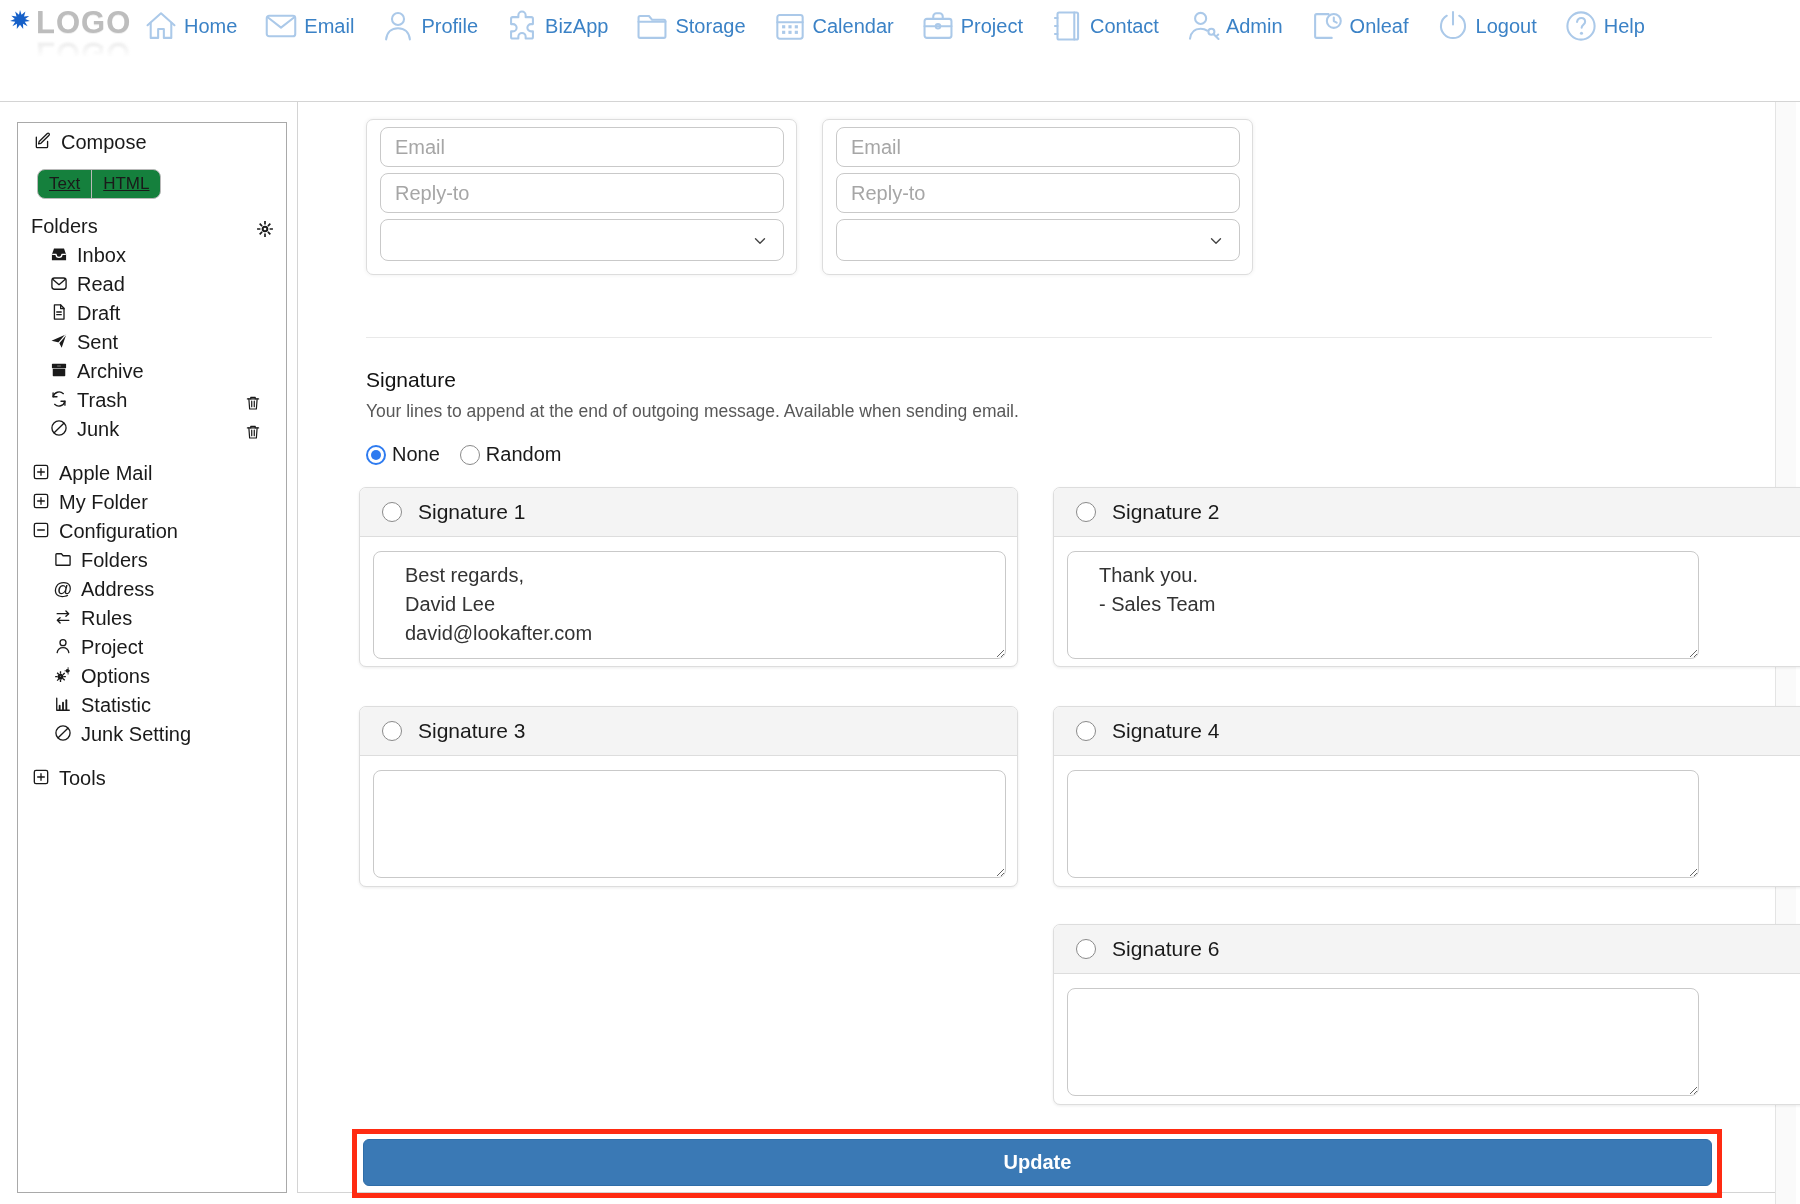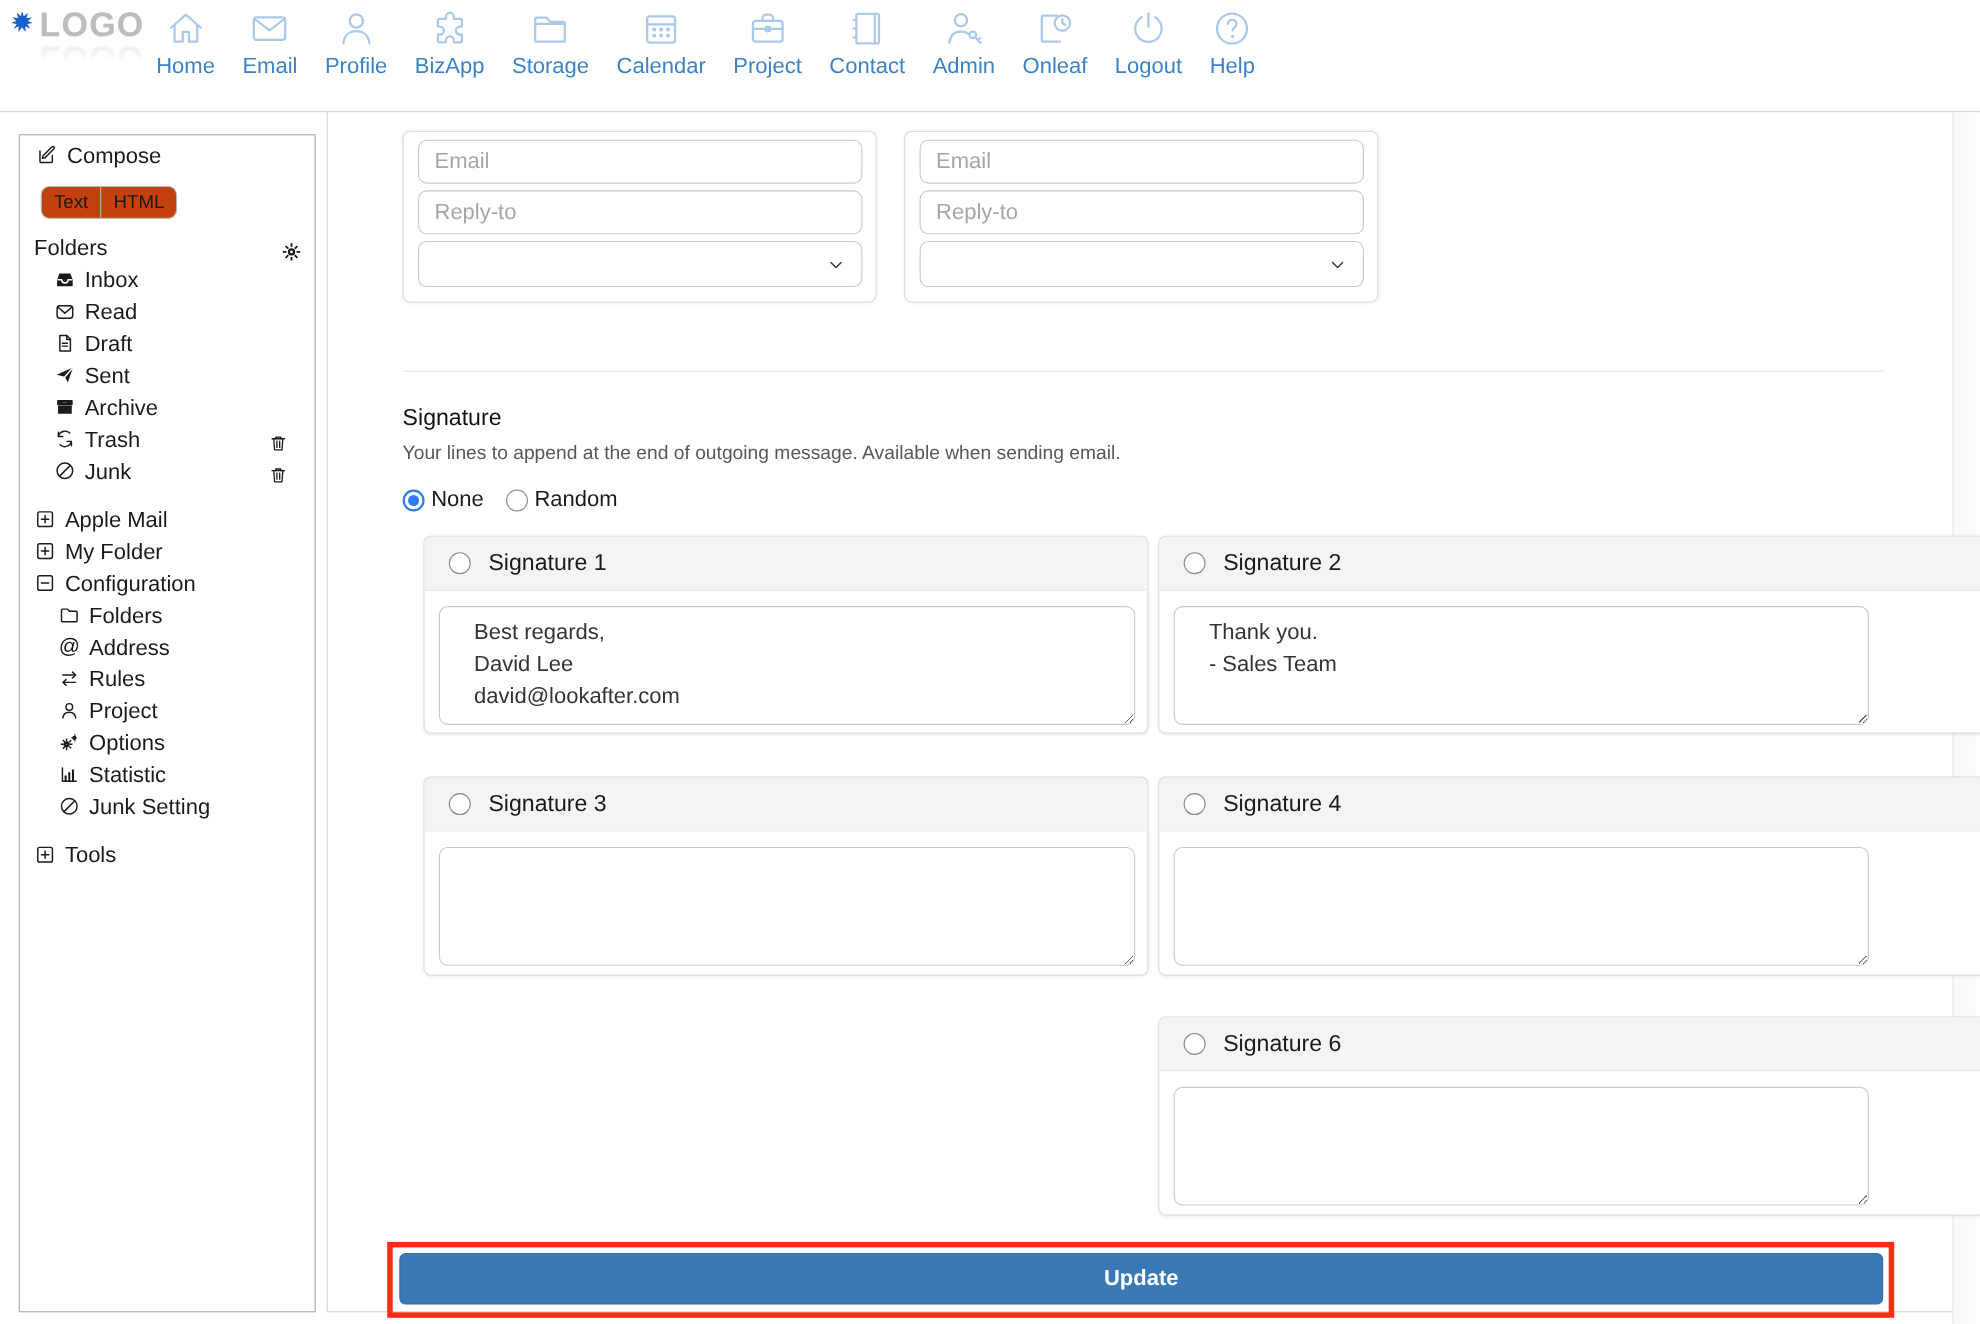--- a/index.html
+++ b/index.html
@@ -10,21 +10,21 @@
 
   
   #star { left:9px; top:9px; width:22px; height:22px; }
   #logo-wrap { left:36px; top:8px; }
   .logo-txt { font-size:31px; font-weight:bold; letter-spacing:1px; color:#bdbdbd;
     text-shadow:0 1px 0 #efefef; line-height:30px; }
   .logo-ref { transform:scaleY(-1); opacity:.45; filter:blur(1px);
     -webkit-mask-image:linear-gradient(to bottom, transparent 35%, rgba(0,0,0,.8));
     mask-image:linear-gradient(to bottom, transparent 35%, rgba(0,0,0,.8)); }
   #nav { left:142px; top:7px; display:flex; gap:25px; }
-  .nav-item { display:flex; flex-direction:column; align-items:center; gap:4px;
+  .nav-item { display:flex; flex-direction:row; align-items:center; gap:4px;
     font-size:20px; color:#3b82c6; cursor:pointer; }
   .nav-item svg { width:38px; height:38px; stroke:#abc9e9; fill:none;
     stroke-width:1.3; stroke-linecap:round; stroke-linejoin:round; }
   .nav-item svg .fl { fill:#abc9e9; stroke:none; }
 
   
   #topline   { left:0; right:0; top:101px; height:1px; background:#d4d4d4; }
   #leftline  { left:297px; top:102px; width:1px; height:1091px; background:#d4d4d4; }
   #bottomline{ left:297px; top:1192px; width:1478px; height:1px; background:#d4d4d4; }
   
@@ -36,21 +36,21 @@
     border:1px solid #a9a9a9; background:#fff; font-size:20px; }
   .srow { position:relative; display:flex; align-items:flex-start; height:29px; gap:8px; }
   .srow .lab { white-space:nowrap; }
   .si { width:20px; height:20px; flex:none; stroke:#1a1a1a; fill:none;
     stroke-width:1.6; stroke-linecap:round; stroke-linejoin:round; }
   .si .fl { fill:#1a1a1a; stroke:none; }
   .si .wl { stroke:#fff; }
   .at-glyph { width:20px; text-align:center; font-size:19px; flex:none; }
   .trail { position:absolute; right:24px; top:5px; width:18px; height:18px; }
   #modebar { margin:9px 0 0 19px; display:inline-flex; border:1px solid #b9b9b9;
-    border-radius:8px; overflow:hidden; background:#c2410c; }
+    border-radius:8px; overflow:hidden; background:#15803d;text-decoration:underline; }
   .modebtn { font-size:17px; padding:4px 11px; cursor:pointer; }
   .modebtn:first-child { border-right:1px solid #b9b9b9; }
   .sec-head { position:relative; }
   #folders-gear { position:absolute; right:11px; top:4px; width:20px; height:20px; }
   .ind1 { padding-left:31px; }
   .ind0 { padding-left:13px; }
   .ind2 { padding-left:35px; }
   .s-compose { padding-left:15px; margin-top:8px; }
   .gap-a { margin-top:16px; } .gap-b { margin-top:15px; }
 
@@ -81,21 +81,21 @@
     background:#fff; box-shadow:0 1px 3px rgba(0,0,0,.08); }
   .sig-head { height:49px; background:#f4f4f4; border-bottom:1px solid #ddd;
     border-radius:6px 6px 0 0; display:flex; align-items:center; padding-left:22px;
     gap:16px; font-size:21px; }
   .sig-ta { position:absolute; left:13px; top:63px; border:1px solid #c9c9c9;
     border-radius:8px; font-family:"Liberation Sans",sans-serif; font-size:20px;
     line-height:29px; padding:9px 31px; color:#333; resize:both; outline:none; }
   .w1 { width:659px; } .w2 { width:780px; }
   .ta1 { width:633px; height:108px; } .ta2 { width:632px; height:108px; }
   .r1 { top:487px; height:180px; } .r2 { top:706px; height:181px; } .r3 { top:924px; height:181px; }
-  .c1 { left:385px; } .c2 { left:1053px; }
+  .c1 { left:359px; } .c2 { left:1053px; }
 
   
   #red-box { left:352px; top:1129px; width:1370px; height:69px;
     border:5px solid #ff2b12; z-index:5; }
   #update-btn { left:363px; top:1139px; width:1349px; height:47px; background:#3a79b5;
     border:1px solid #2f6da8; border-radius:6px; color:#fff; font-weight:bold;
     font-size:20px; display:flex; align-items:center; justify-content:center;
     z-index:6; cursor:pointer; }
 </style>
 </head>

